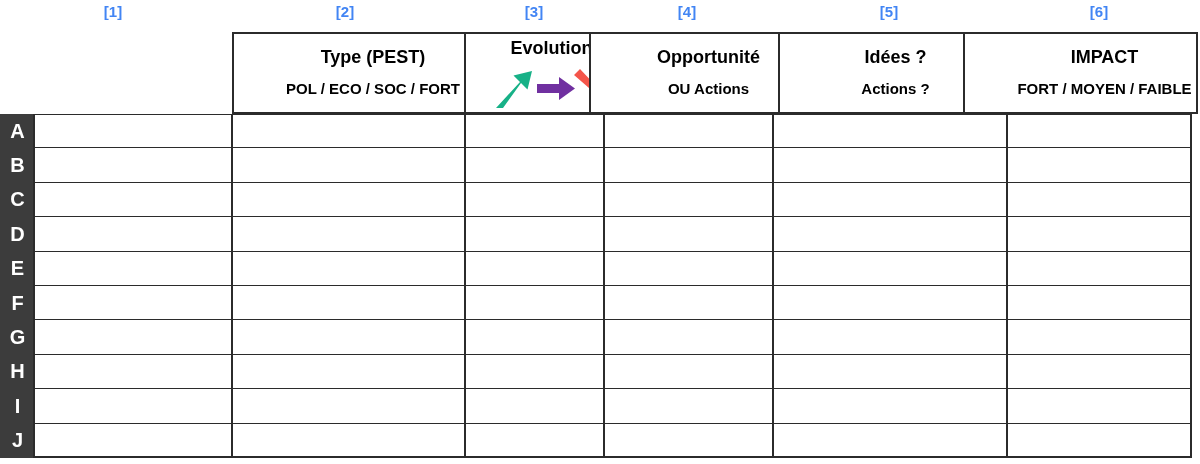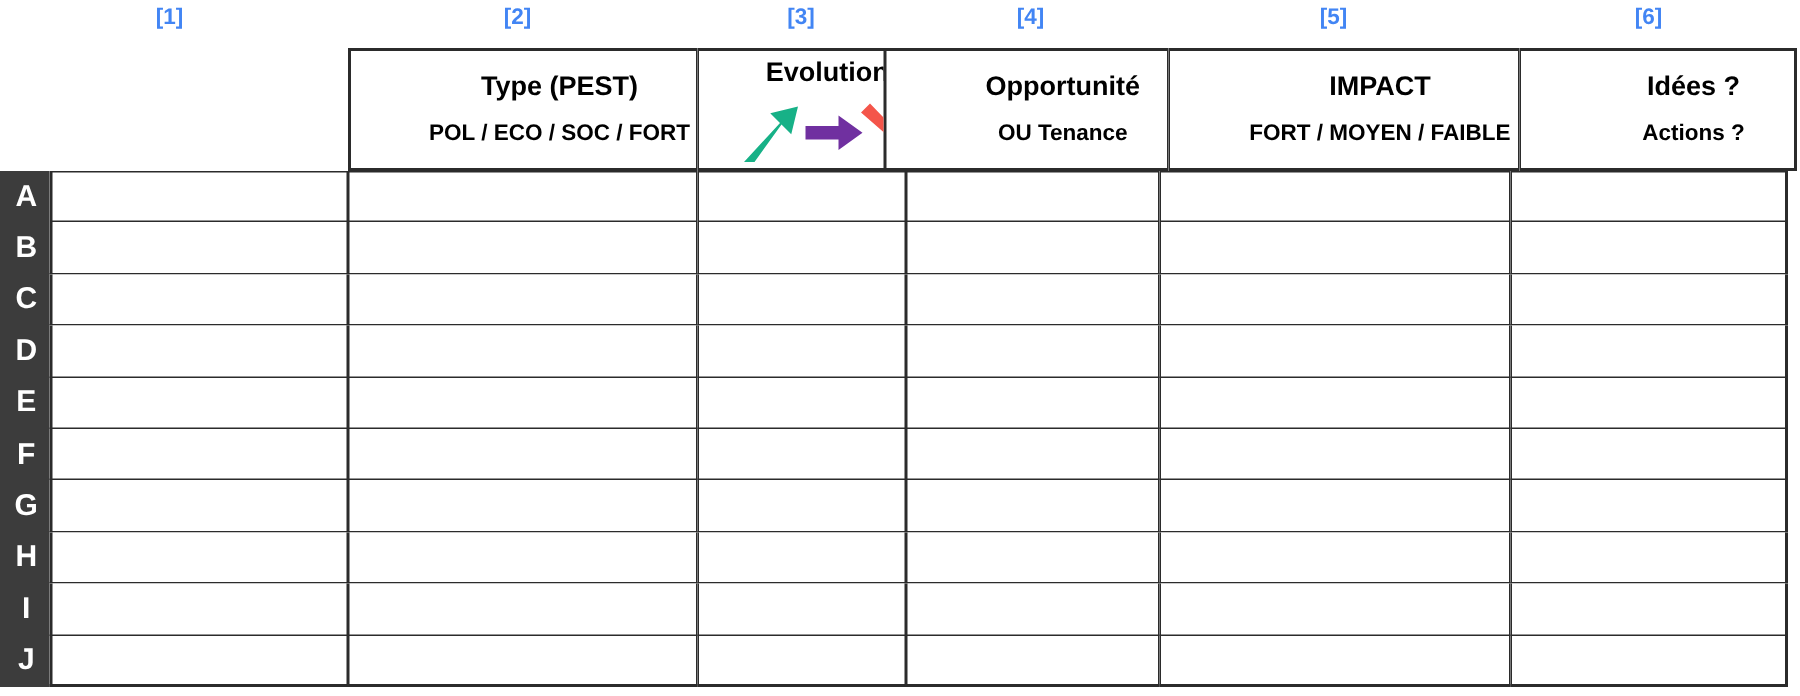--- a/index.html
+++ b/index.html
@@ -214,33 +214,33 @@
 
             <g>
               <path d="M89 4 L112 28 L118 21 L119 41 L100 37 L106 30 L83 10 Z" fill="#F4554A"></path>
             </g>
           </svg>
         </div>
       </div>
 
       <div class="hcell" style="width:189px">
         <div class="t1">Opportunité</div>
-        <div class="t2">OU Tenance</div>
+        <div class="t2">OU Actions</div>
+      </div>
+
+      <div class="hcell" style="width:185px">
+        <div class="t1">Idées ?</div>
+        <div class="t2">Actions ?</div>
       </div>
 
       <div class="hcell" style="width:234px">
         <div class="t1">IMPACT</div>
         <div class="t2">FORT / MOYEN / FAIBLE</div>
       </div>
 
-      <div class="hcell" style="width:185px">
-        <div class="t1">Idées ?</div>
-        <div class="t2">Actions ?</div>
-      </div>
-
     </div>
 
     <div class="body-rows">
         <div class="row">
           <div class="cell first" style="width: 199px;"></div>
           <div class="cell" style="width: 233px;"></div>
           <div class="cell" style="width: 139px;"></div>
           <div class="cell" style="width: 169px;"></div>
           <div class="cell" style="width: 234px;"></div>
           <div class="cell last" style="width: 185px;"></div>

